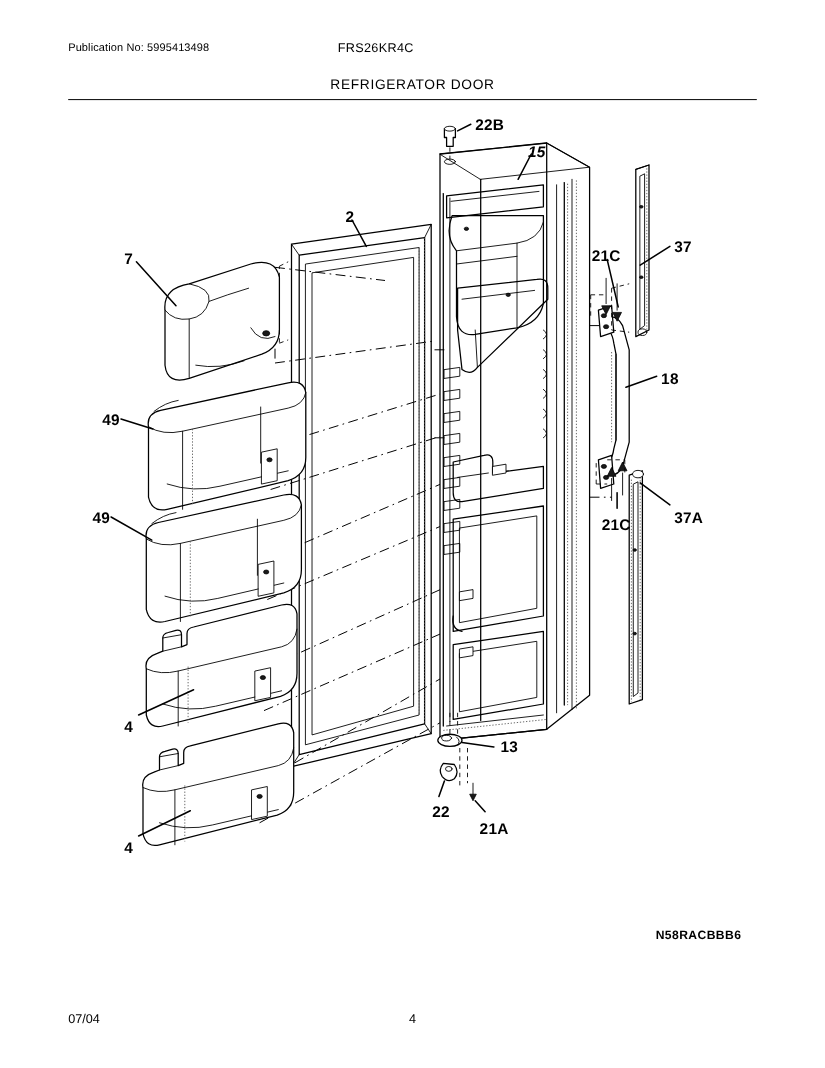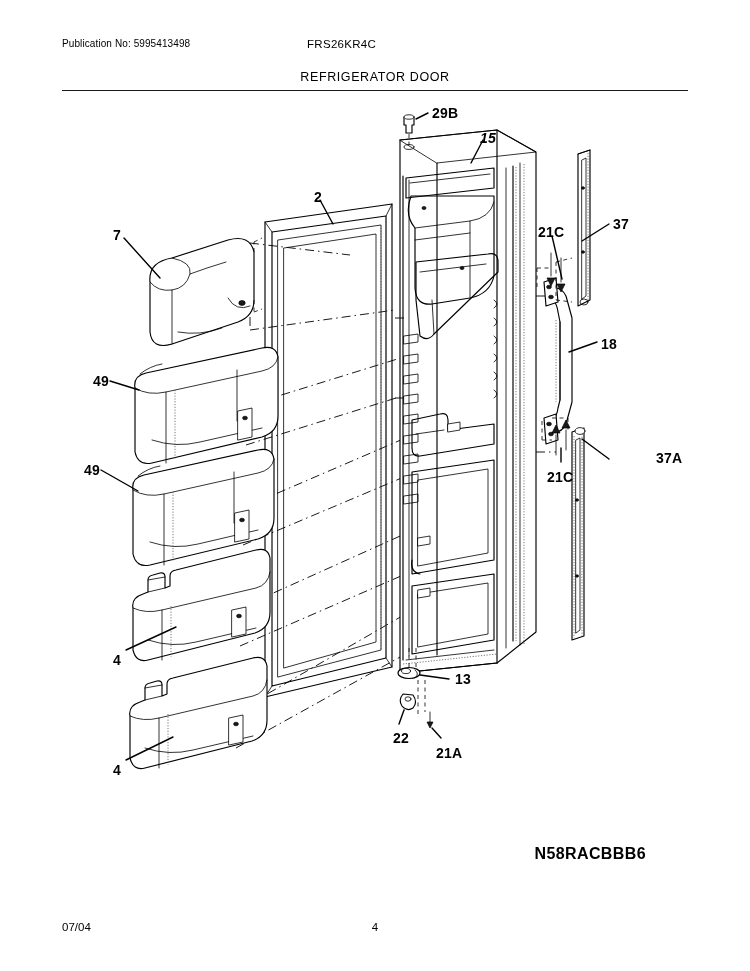--- a/index.html
+++ b/index.html
@@ -53,23 +53,23 @@
     left: 62px;
     top: 90px;
     width: 626px;
     height: 0;
     border-top: 1.1px solid #1a1a1a;
   }
 
   
   .ftr-code {
     position: absolute;
-    right: 104px;
+    right: 76px;
     top: 845px;
-    font-size: 16px;
+    font-size: 11px;
     font-weight: bold;
     letter-spacing: 0.4px;
   }
   .ftr-date {
     position: absolute;
     left: 62px;
     top: 921px;
     font-size: 11.5px;
   }
   .ftr-page {
@@ -379,29 +379,29 @@
       <path class="lead" d="M101 470 L138 491"></path>
       <path class="lead" d="M561 462 L561 448"></path>
       <path class="lead" d="M609 459 L582 439"></path>
       <path class="lead" d="M126 650 L176 627"></path>
       <path class="lead" d="M126 760 L173 737"></path>
     </g>
   </svg>
 
   <div class="callout" style="left:113px; top:228px;">7</div>
   <div class="callout" style="left:314px; top:190px;">2</div>
-  <div class="callout" style="left:432px; top:106px;">29B</div>
+  <div class="callout" style="left:432px; top:106px;">22B</div>
   <div class="callout" style="left:480px; top:131px;font-style:italic;">15</div>
   <div class="callout" style="left:538px; top:225px;">21C</div>
   <div class="callout" style="left:613px; top:217px;">37</div>
   <div class="callout" style="left:601px; top:337px;">18</div>
   <div class="callout" style="left:93px;  top:374px;">49</div>
   <div class="callout" style="left:84px;  top:463px;">49</div>
   <div class="callout" style="left:547px; top:470px;">21C</div>
-  <div class="callout" style="left:613px; top:451px;margin-left:43px;">37A</div>
+  <div class="callout" style="left:613px; top:463px;">37A</div>
   <div class="callout" style="left:113px; top:653px;">4</div>
   <div class="callout" style="left:455px; top:672px;text-align:right;">13</div>
   <div class="callout" style="left:393px; top:731px;">22</div>
   <div class="callout" style="left:436px; top:746px;">21A</div>
   <div class="callout" style="left:113px; top:763px;">4</div>
 
   <div class="ftr-code">N58RACBBB6</div>
   <div class="ftr-date">07/04</div>
   <div class="ftr-page">4</div>
 

